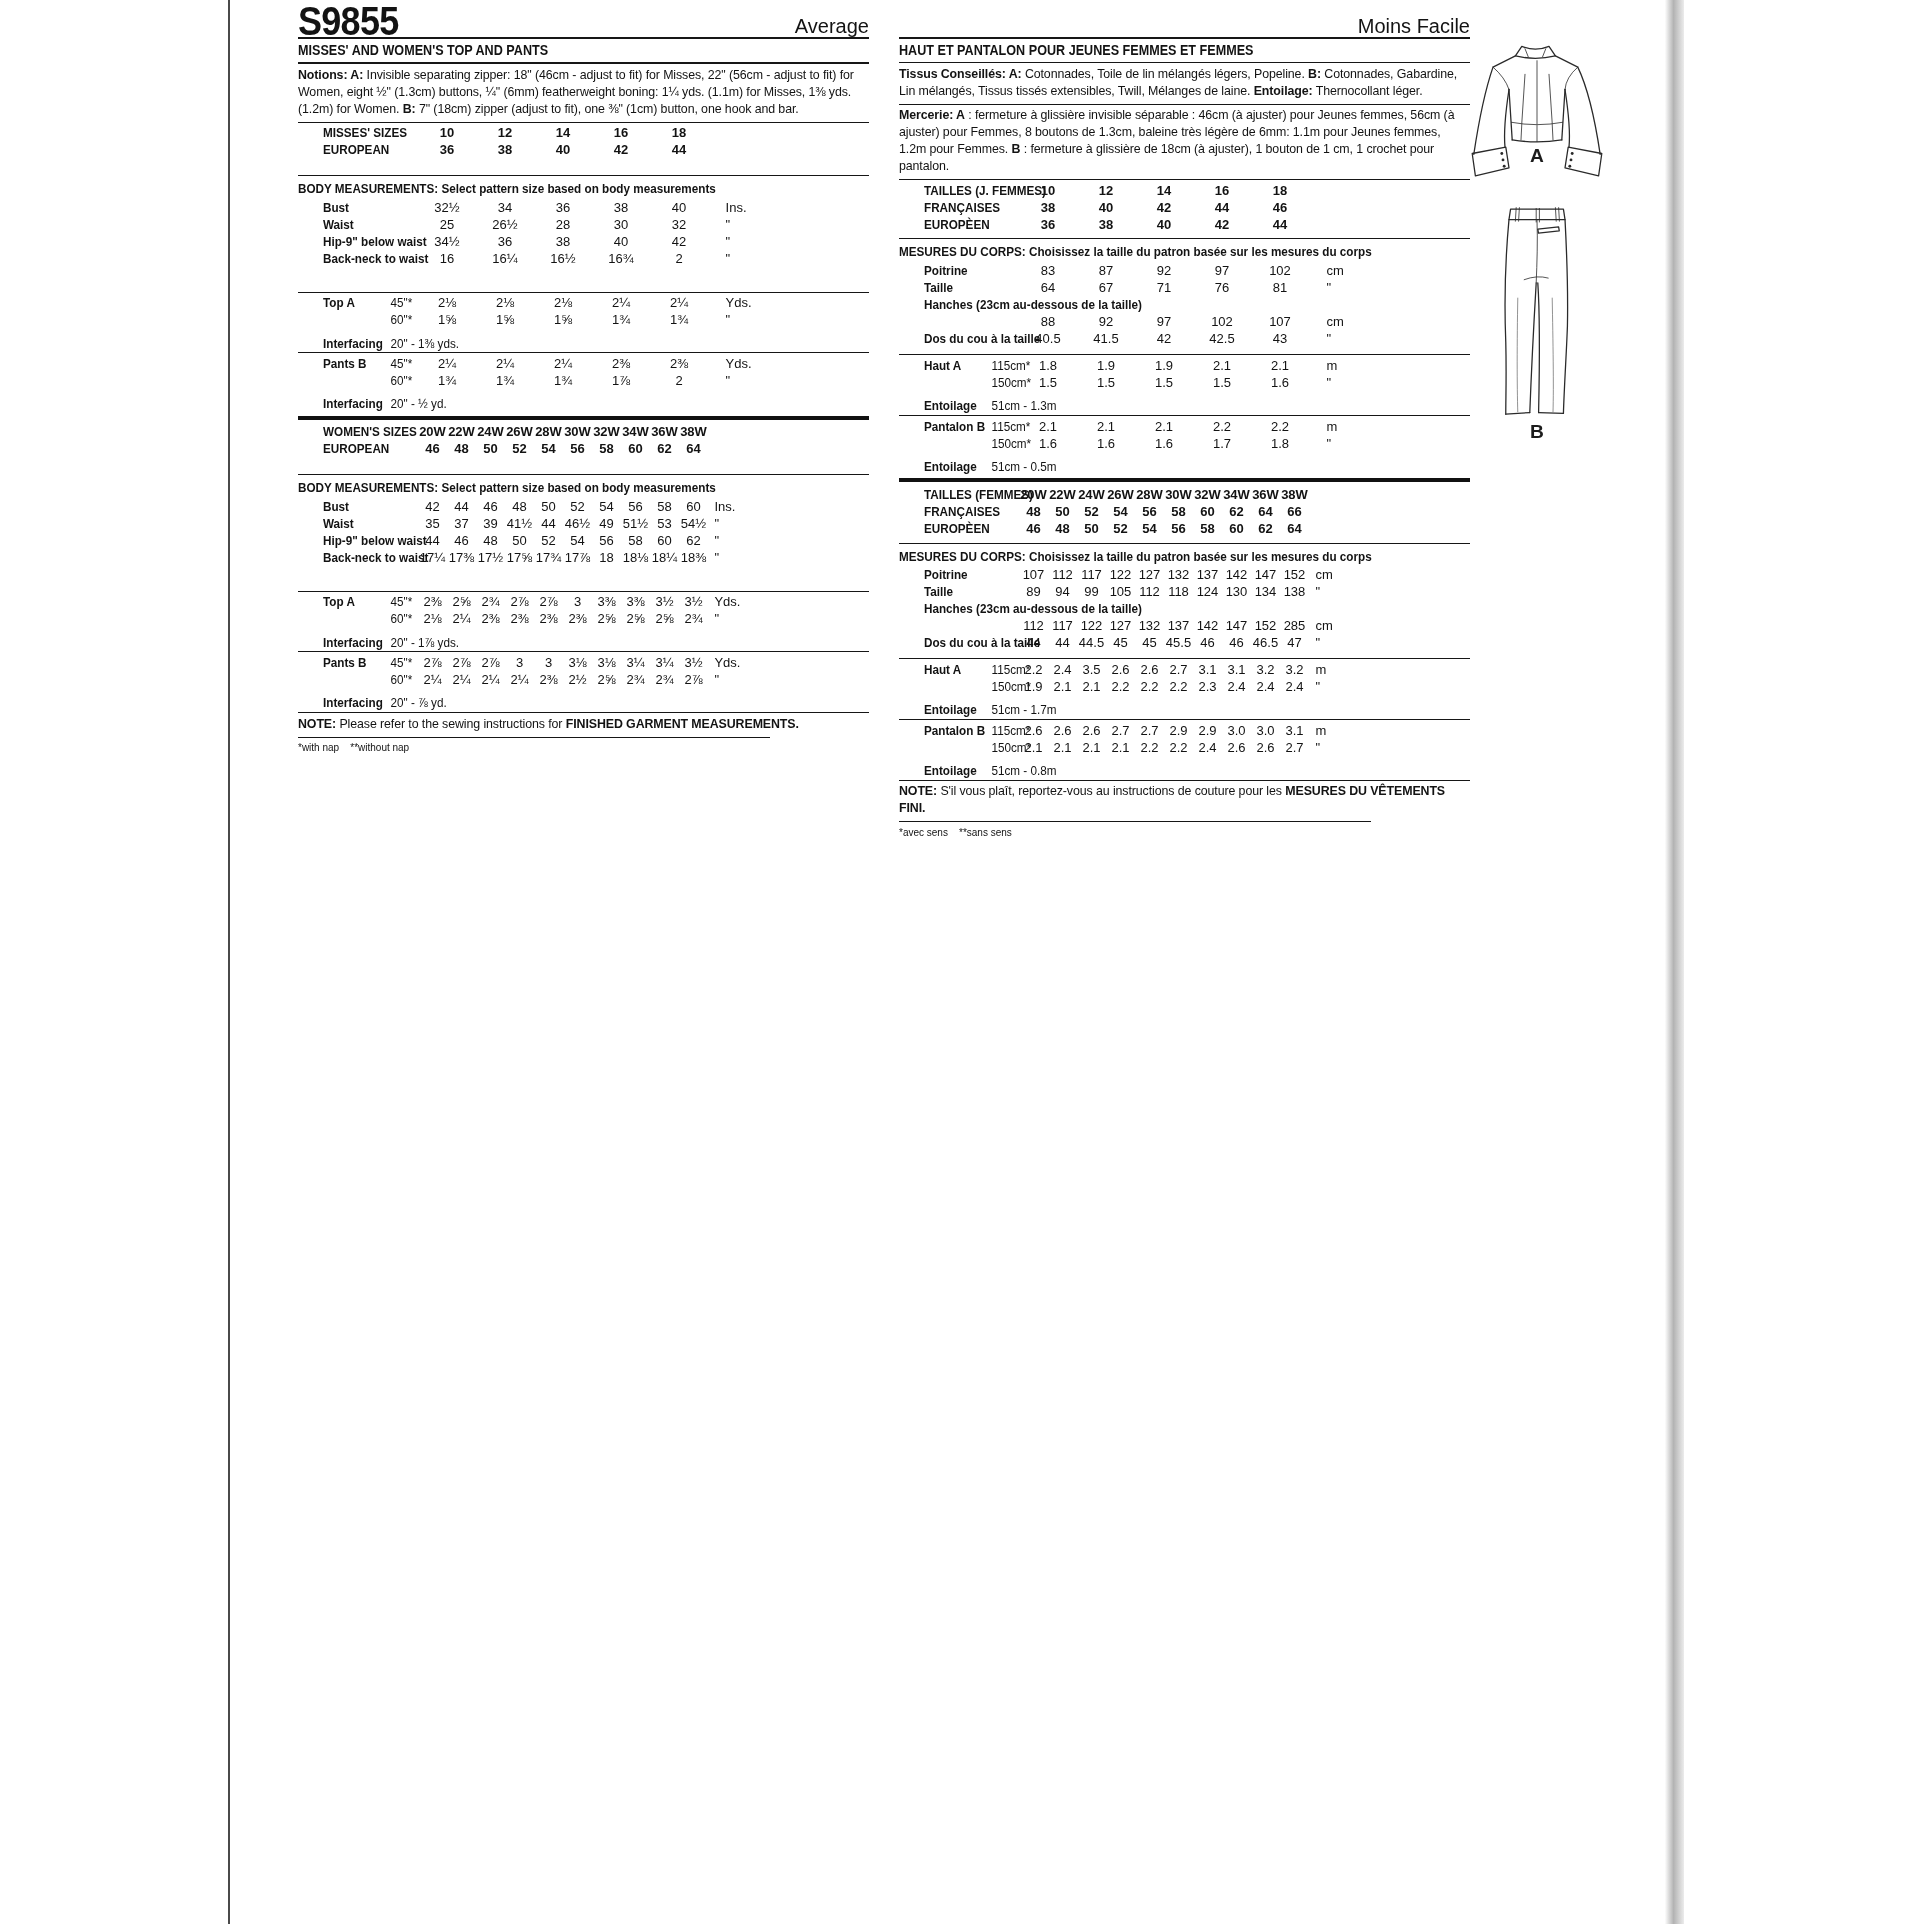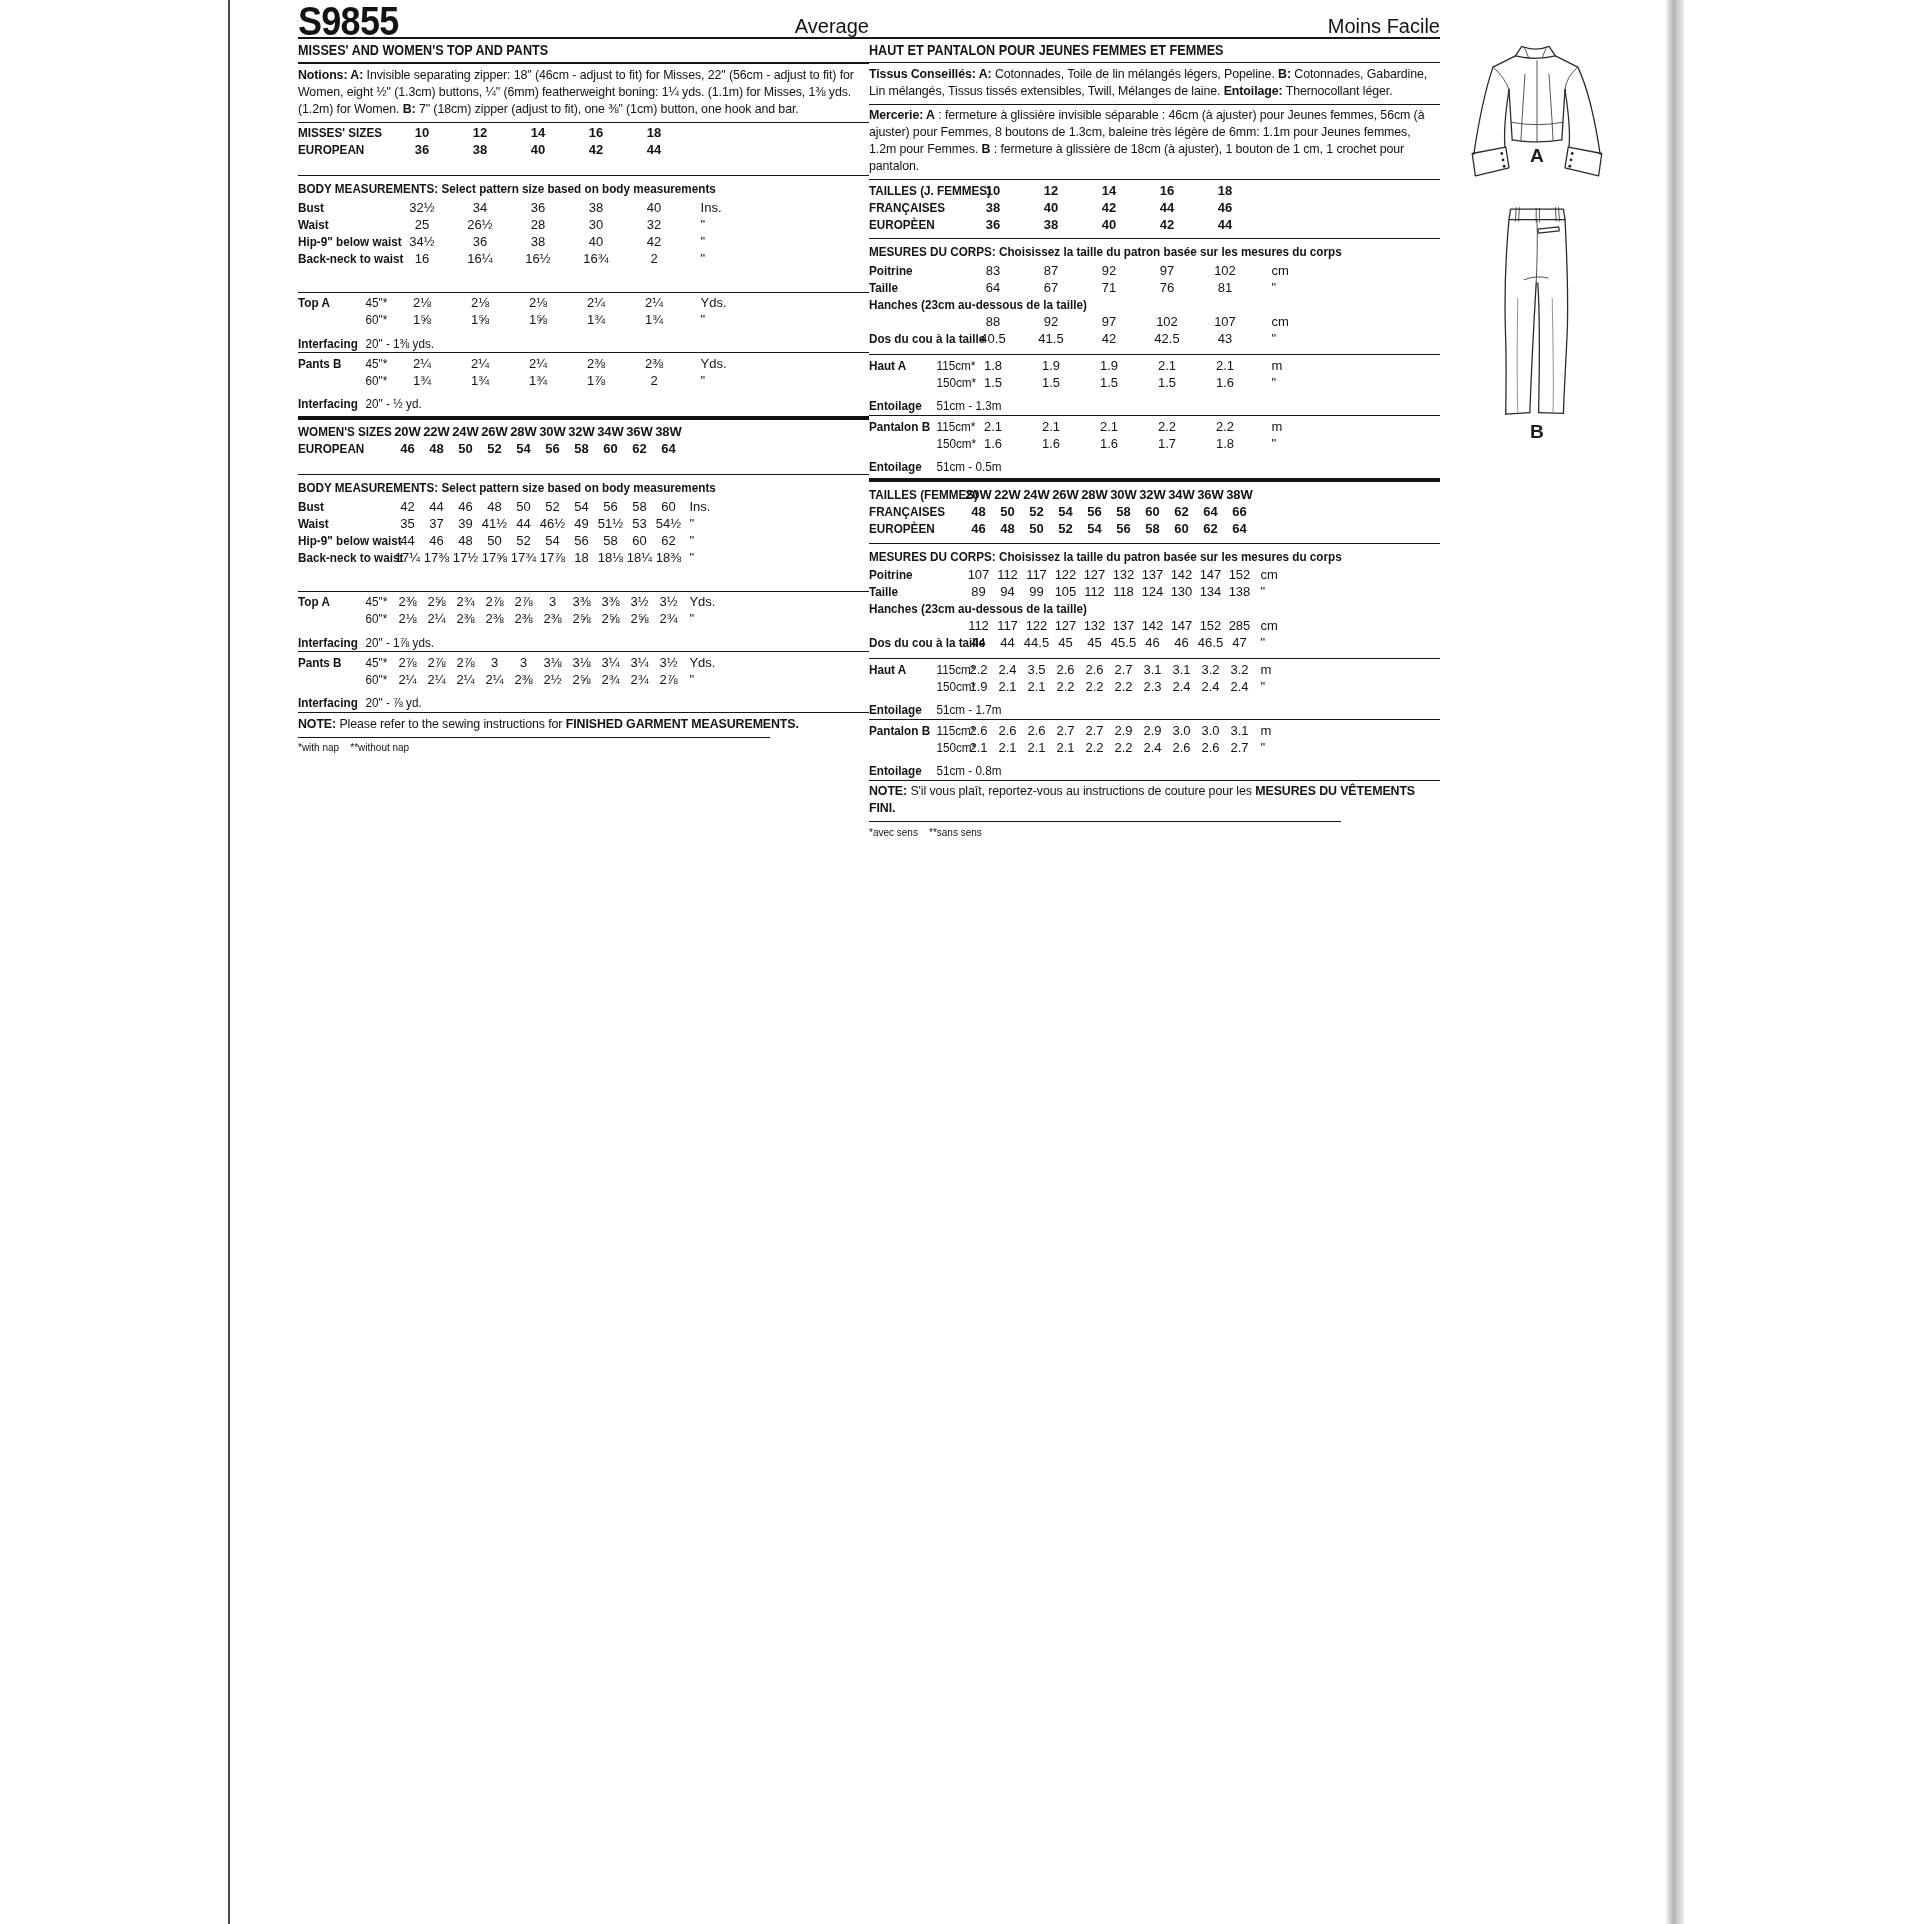--- a/index.html
+++ b/index.html
@@ -5,40 +5,40 @@
   html,body{margin:0;padding:0;}
   body{
     width:1925px;height:1925px;background:#ffffff;color:#131313;
     font-family:"Liberation Sans","DejaVu Sans",sans-serif;font-size:13px;
     -webkit-font-smoothing:antialiased;
   }
   .sheet{position:relative;width:1925px;height:1925px;overflow:hidden;background:#fff;}
   .fold-line{position:absolute;left:228px;top:0;width:1.6px;height:1925px;background:#4a4a4a;}
   .edge-shade{position:absolute;left:1665px;top:0;width:19px;height:1925px;
     background:linear-gradient(to right,#fdfdfd,#b3b3b3 45%,#ececec);}
-  .content{position:absolute;left:298px;top:3.2px;display:flex;gap:0;}
+  .content{position:absolute;left:298px;top:3.2px;display:flex;gap:30px;}
   .col{width:571px;flex:0 0 571px;}
 
   .masthead{display:flex;justify-content:space-between;align-items:flex-end;height:34px;}
   .pattern-no{font-weight:bold;font-size:40px;line-height:32px;letter-spacing:-0.8px;}
   .rating{font-size:20px;line-height:22.5px;}
 
   .rule{border-top:1.6px solid #161616;}
   .r3{border-top:2.4px solid #161616;}
   .heavy{border-top:4px solid #111;margin:2.4px 0;}
   .short{width:472px;}
 
   .cond{display:inline-block;transform:scaleX(0.9);transform-origin:0 60%;white-space:nowrap;}
   .col-title{font-weight:bold;font-size:14px;padding:3.2px 0 4px;}
   .para{font-size:12.4px;line-height:17px;padding:2.4px 0 4px;letter-spacing:-0.1px;}
   .para b{letter-spacing:-0.1px;}
   .tbl{padding:1.6px 0 0.8px;}
   .tbl-h{font-weight:bold;font-size:13px;line-height:17px;padding-top:4px;}
 
-  .row{display:flex;align-items:flex-end;line-height:17px;}
+  .row{display:flex;align-items:flex-end;line-height:17px;margin-left:25px;}
   .lc{width:95px;flex:0 0 95px;overflow:visible;white-space:nowrap;font-size:13px;}
   .c1w{display:inline-block;min-width:75px;font-weight:bold;}
   .row b{font-weight:bold;}
   .vc{text-align:center;font-size:13px;}
   .t5 .vc{width:58px;flex:0 0 58px;}
   .t10 .vc{width:29px;flex:0 0 29px;}
   .uc{width:48px;margin-left:17.6px;font-size:13px;}
   .t10 .uc{margin-left:6.4px;}
   .b-row .vc{font-weight:bold;}
   .pad-top{margin-top:6.4px;}

